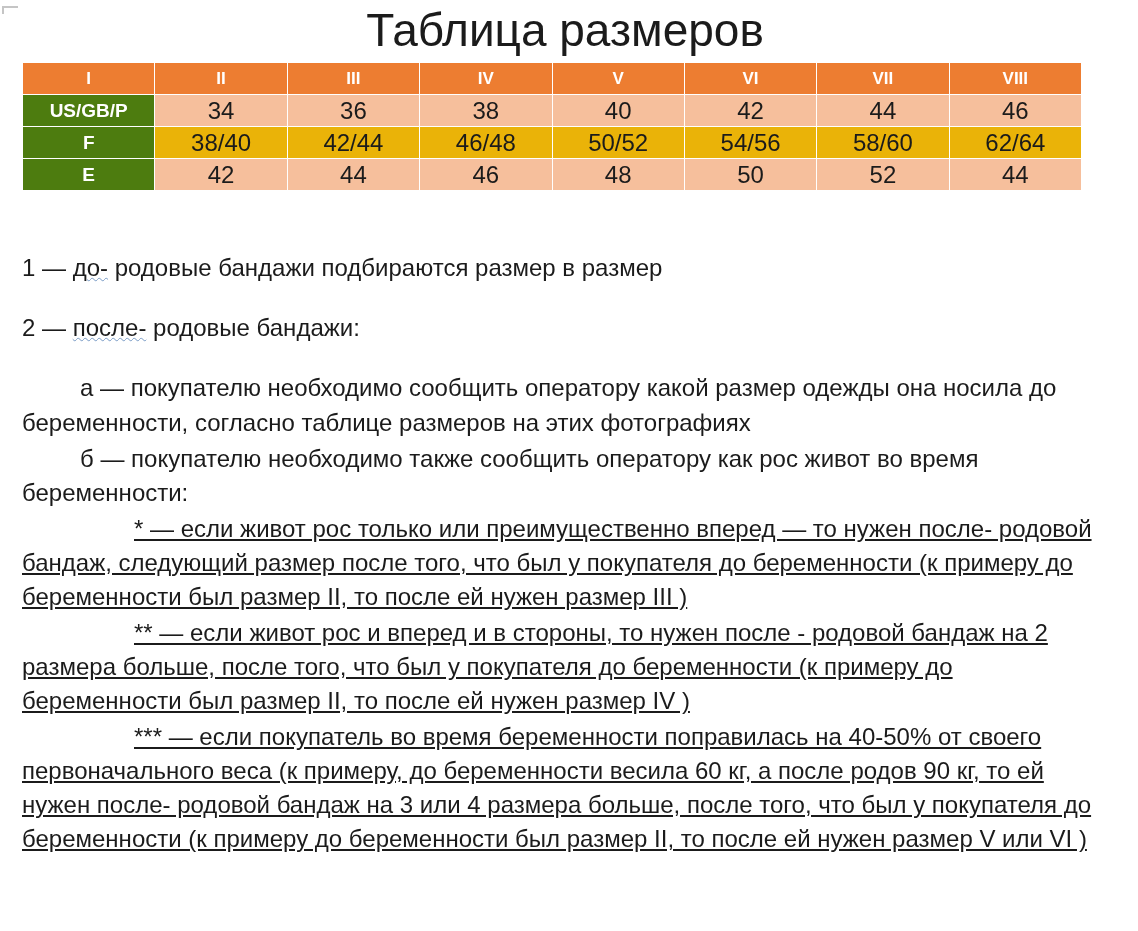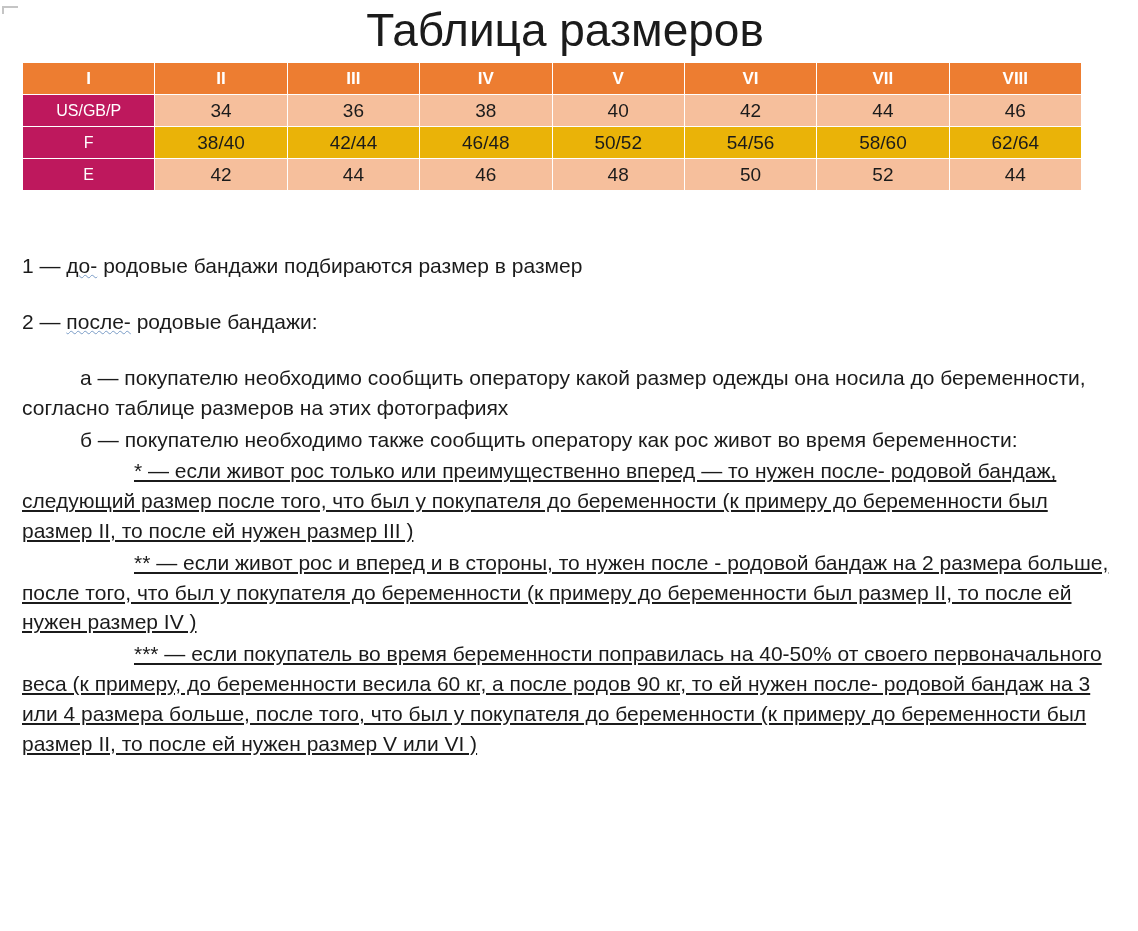--- a/index.html
+++ b/index.html
@@ -49,51 +49,51 @@
     border-collapse: collapse;
     width: 1060px;
     table-layout: fixed;
   }
   table.size-table th,
   table.size-table td {
     border: 1px solid #ffffff;
     height: 31px;
     text-align: center;
     vertical-align: middle;
-    font-size: 19px;
+    font-size: 24px;
     padding: 0 4px;
   }
   table.size-table thead th {
     background: #ea7party;
   }
   table.size-table thead th {
     background: #ed7d31;
     color: #ffffff;
     font-weight: bold;
     font-size: 17px;
   }
   table.size-table tbody th.rowhead {
-    background: #be185d;
+    background: #4d7c0f;
     color: #ffffff;
-    font-weight: normal;
-    font-size: 16px;
+    font-weight: bold;
+    font-size: 19px;
     width: 132px;
   }
   table.size-table tbody tr.shade-a td {
     background: #f6bf9c;
     color: #1b1b1b;
   }
   table.size-table tbody tr.shade-b td {
     background: #eab308;
     color: #1b1b1b;
   }
   .body-text {
     margin: 0 22px;
     padding-top: 60px;
-    font-size: 21px;
+    font-size: 24px;
     line-height: 1.42;
     color: #1b1b1b;
   }
   .para {
     margin: 0 0 26px 0;
   }
   .u-wavy {
     text-decoration: underline;
     text-decoration-style: wavy;
     text-decoration-color: #7a9cc6;

